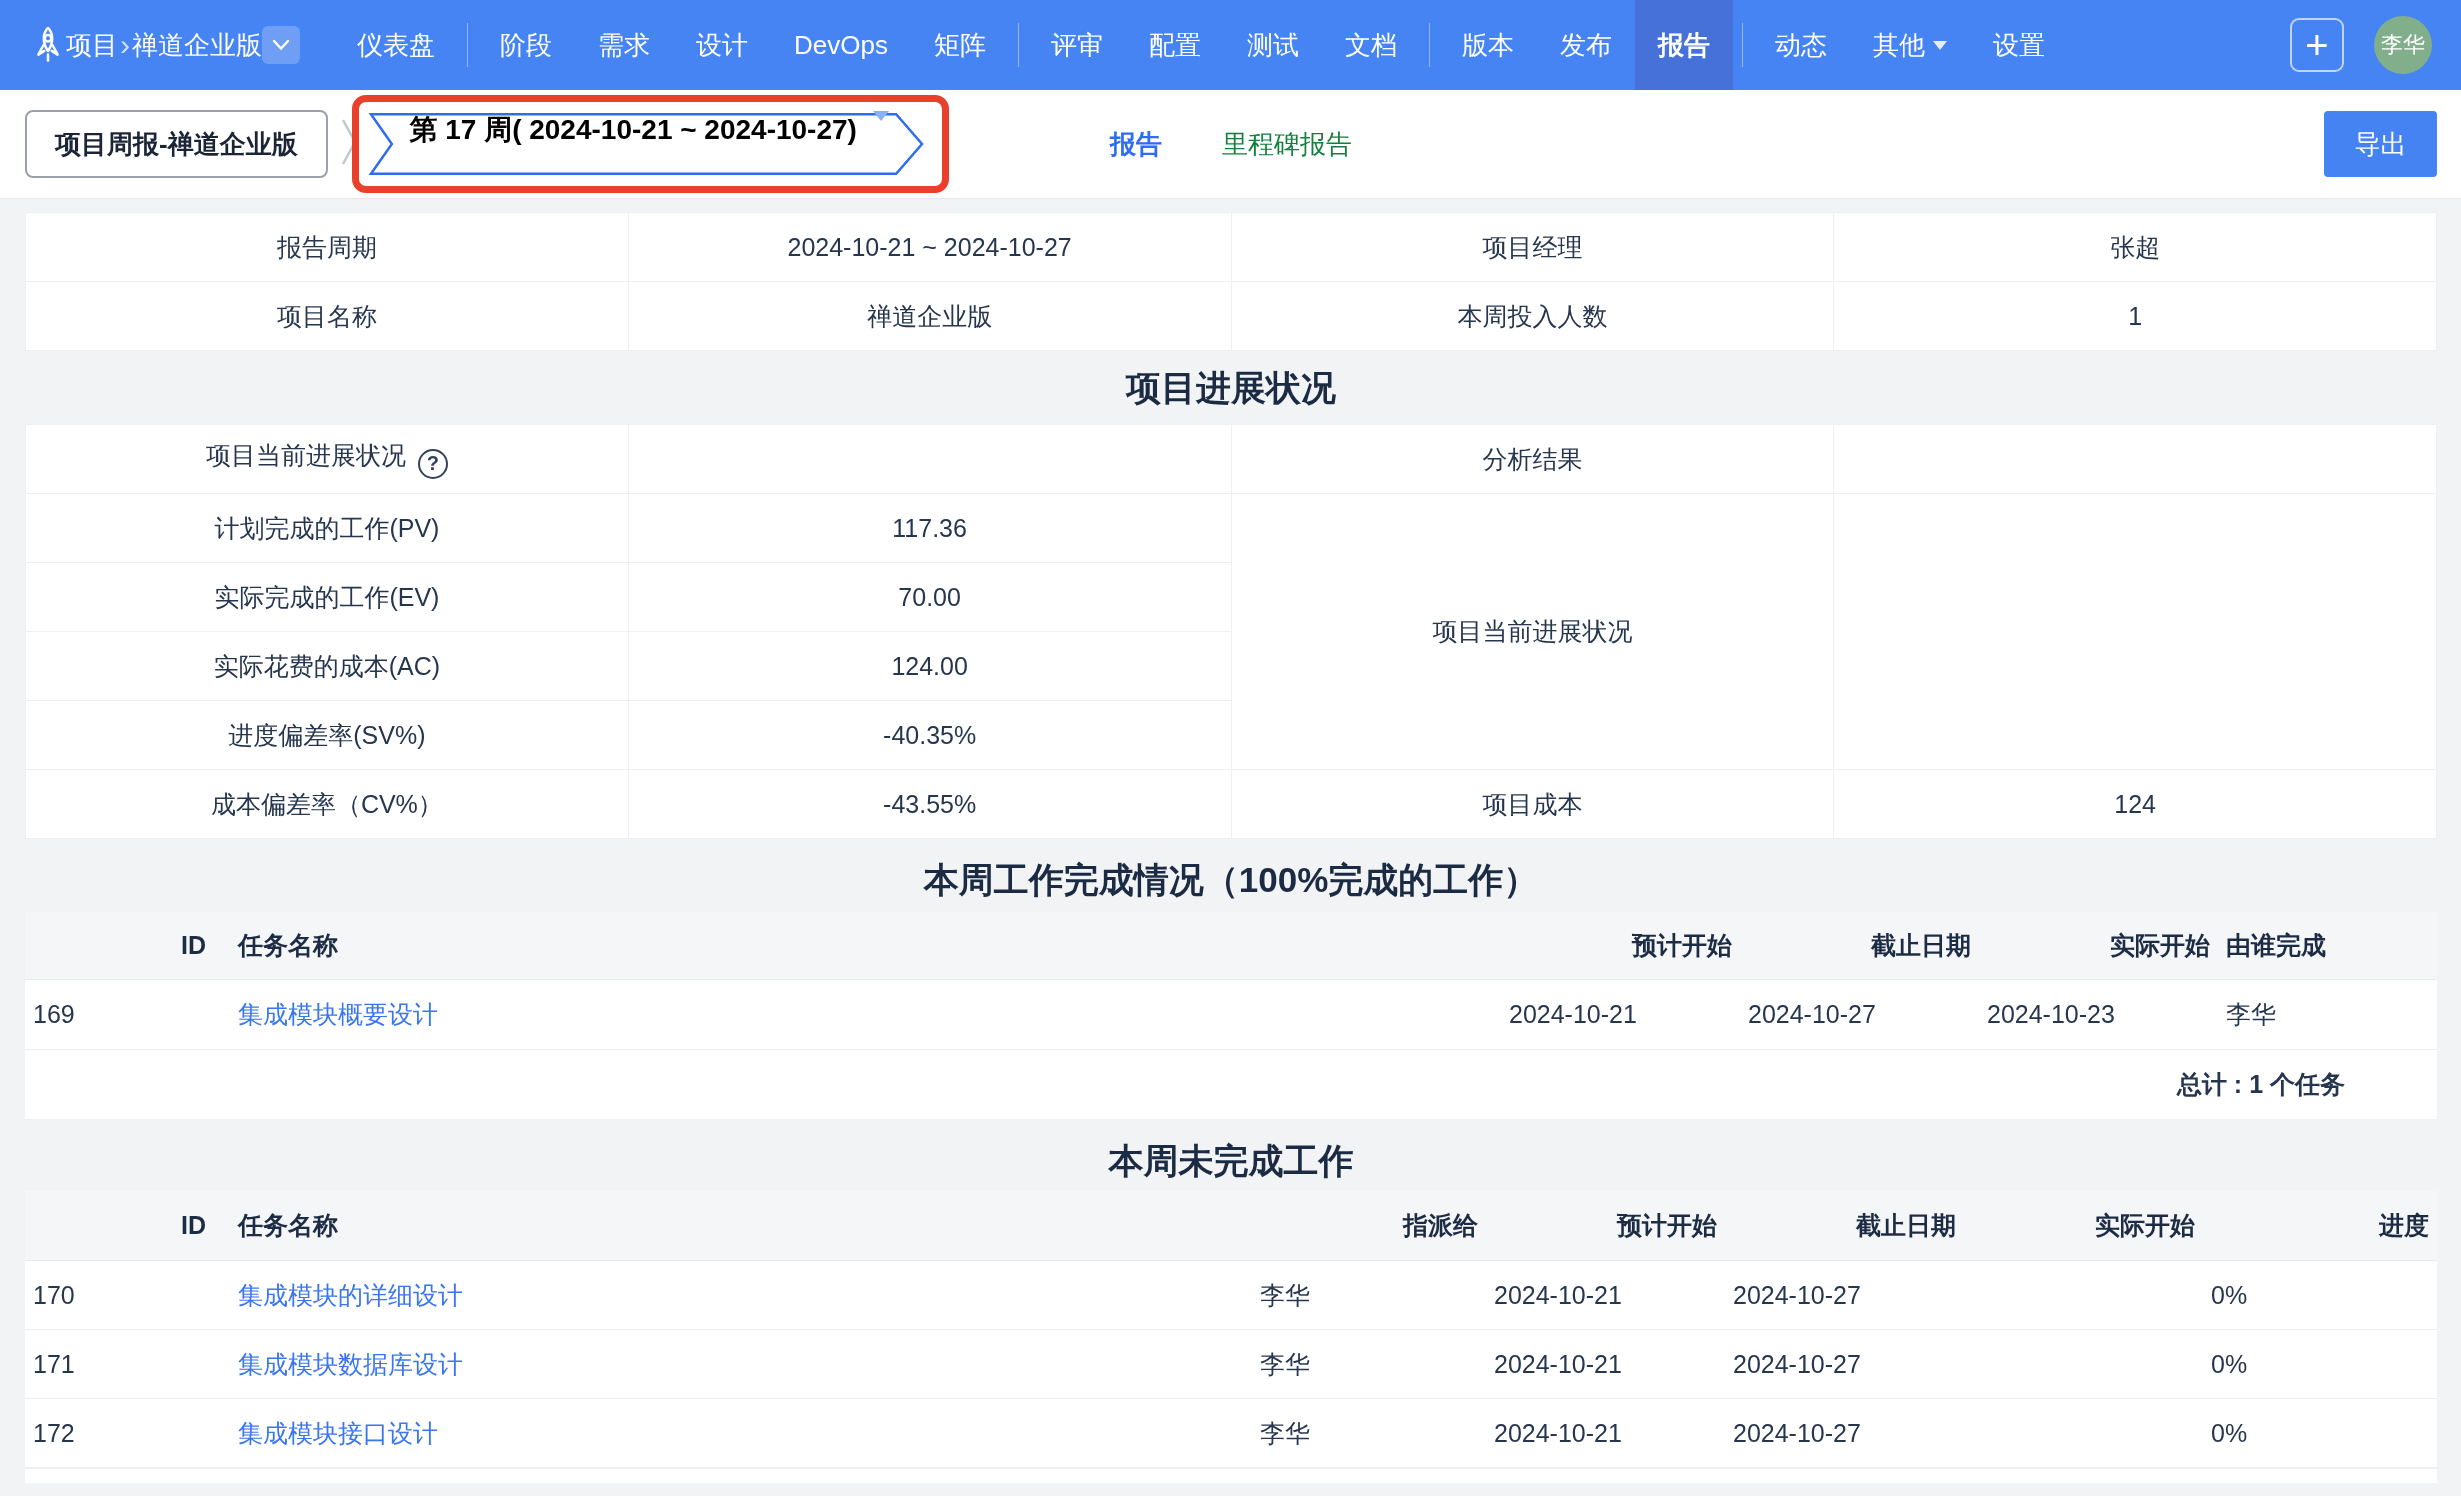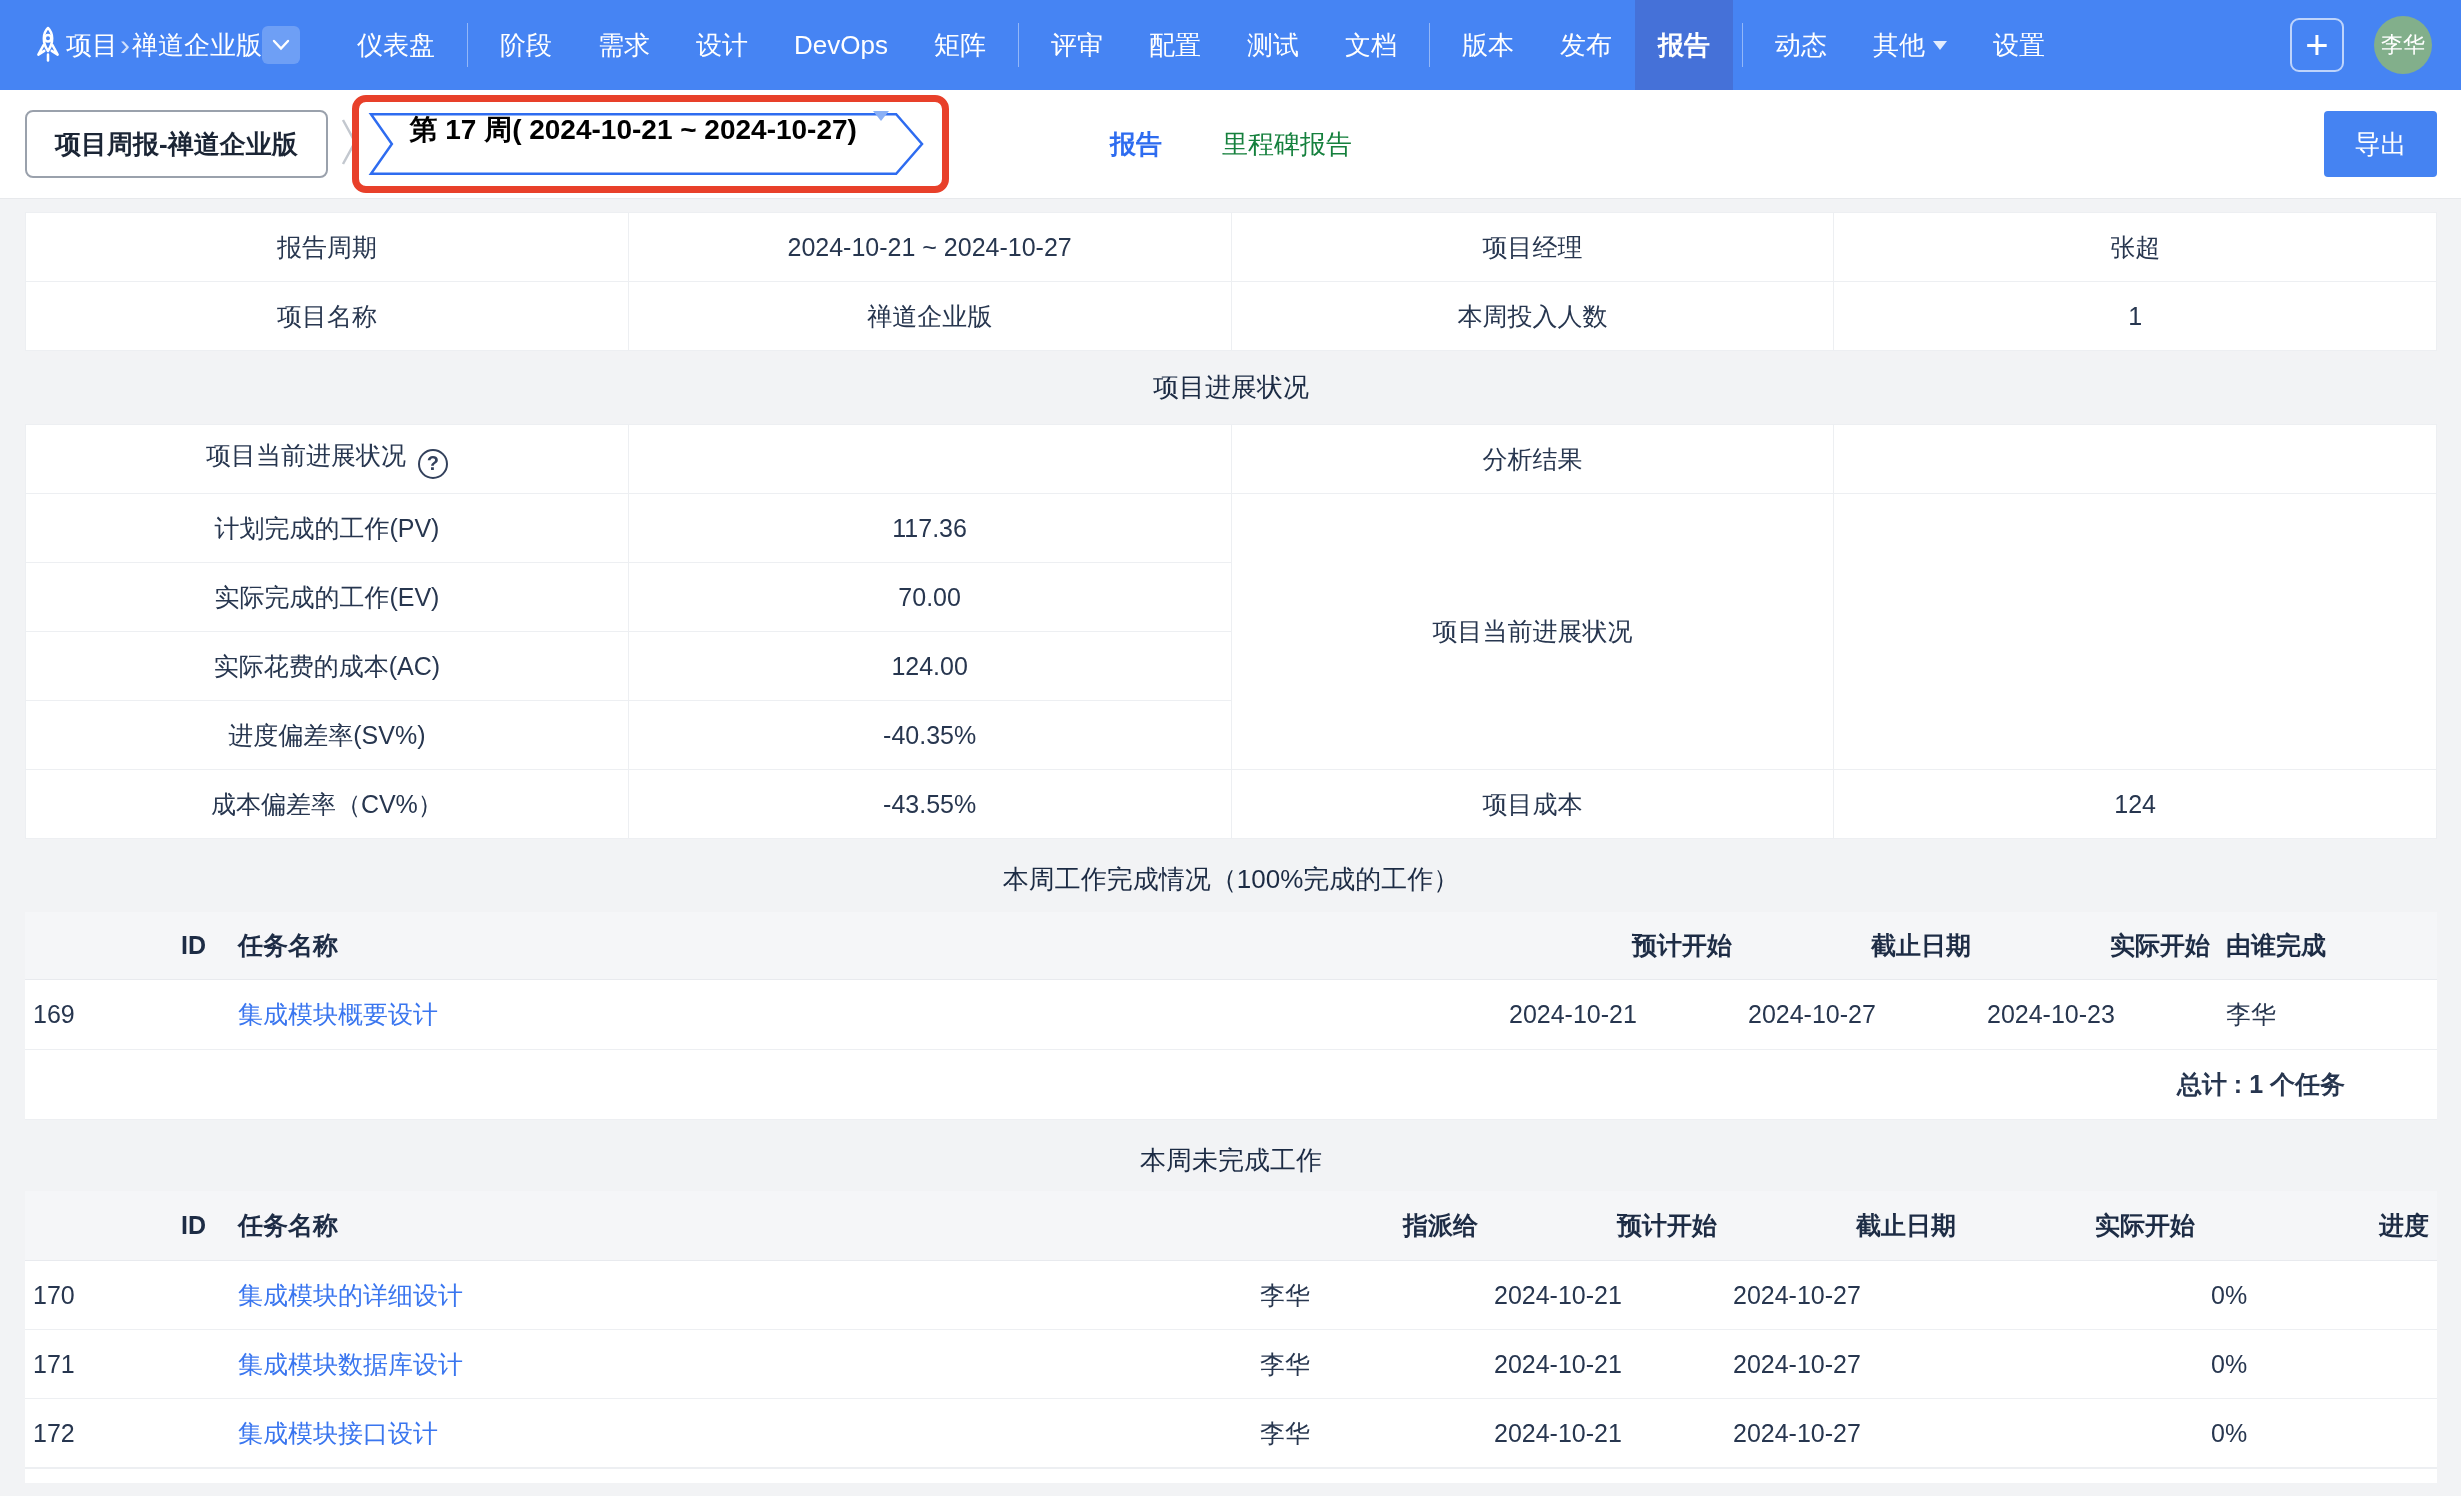--- a/index.html
+++ b/index.html
@@ -83,21 +83,21 @@
   .content { padding:13px 25px 0; }
   table { border-collapse:collapse; width:100%; background:#fff; font-size:25px; color:#27364f; }
   .grid td { border:1px solid #edeff2; text-align:center; height:69px; padding:0 14px; }
   .grid-progress td { height:69px; }
   .help-icon {
     display:inline-flex; align-items:center; justify-content:center;
     width:30px; height:30px; border:2px solid #33415c; border-radius:50%;
     font-size:20px; font-weight:700; color:#33415c; margin-left:12px; vertical-align:-6px;
     cursor:pointer;
   }
-  .section-title { font-size:26px; font-weight:400; text-align:center; color:#1c2b44; line-height:37px; }
+  .section-title { font-size:35px; font-weight:700; text-align:center; color:#1c2b44; line-height:37px; }
   .st-progress { margin:18px 0; }
   .st-completed { margin:22px 0 14px; }
   .st-unfinished { margin:22px 0 12px; }
 
   .list th {
     background:#f5f6f8; font-weight:700; color:#1d2c45; text-align:right;
     border-bottom:1px solid #e8eaee; padding:0 8px;
   }
   .list td { border-bottom:1px solid #edeff2; text-align:left; padding:0 8px; }
   .list th.al, .list td.al { text-align:left; }

